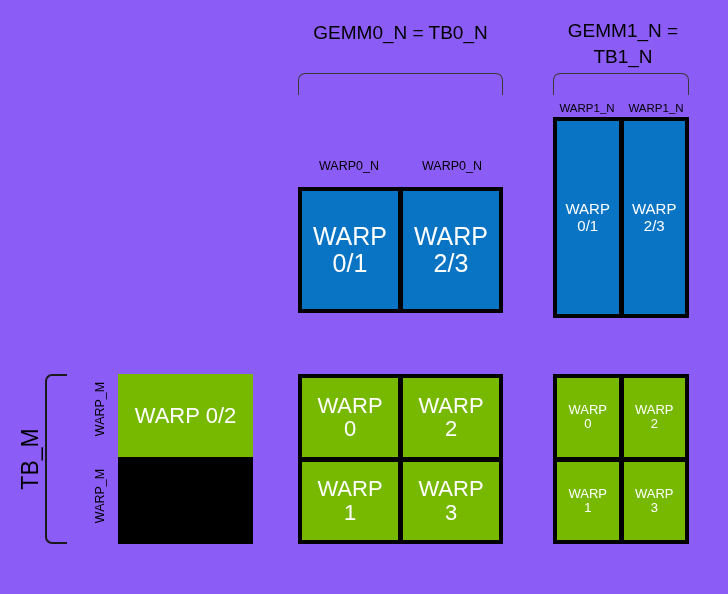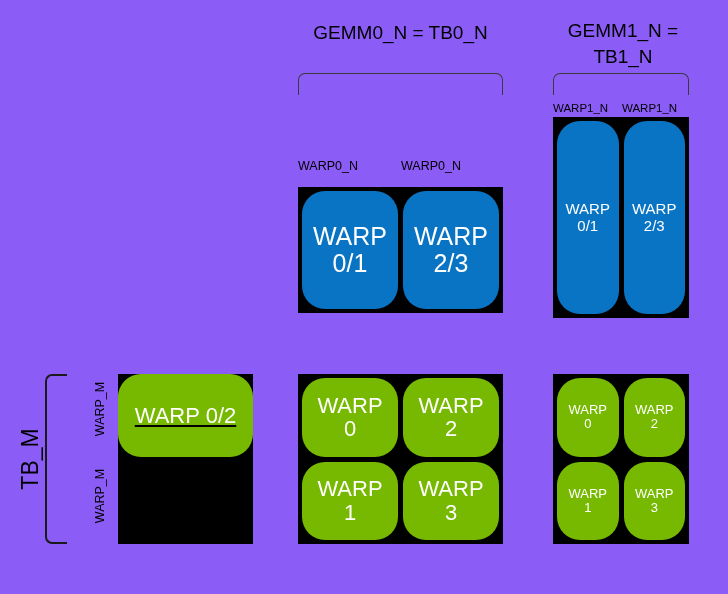--- a/index.html
+++ b/index.html
@@ -40,20 +40,21 @@
     border-top: 2px solid #1a1a1a;
     border-bottom: 2px solid #1a1a1a;
     border-radius: 7px 0 0 7px;
     box-sizing: border-box;
   }
 
   
   .collabel {
     font-size: 12.5px;
     color: #000000;
+    text-align: center;
     white-space: nowrap;
   }
   .collabel.small { font-size: 11.5px; }
 
   
   .rotlabel {
     font-size: 12.5px;
     color: #000000;
     white-space: nowrap;
     transform: rotate(-90deg);
@@ -84,33 +85,31 @@
     background: #000000;
     gap: 5px;
     padding: 4px;
   }
   .grid2x1 {
     box-sizing: border-box;
     display: grid;
     grid-template-rows: 1fr 1fr;
     background: #000000;
     gap: 4px;
-    text-decoration: underline;
   }
 
   .cell {
     display: flex;
     align-items: center;
     justify-content: center;
     text-align: center;
     color: #ffffff;
     white-space: pre-line;
     line-height: 1.08;
     box-sizing: border-box;
-    border-radius: 23px;
   }
   .blue { background: #0a74c4; }
   .green { background: #76b900; }
 
   .cell.lg { font-size: 25px; }
   .cell.md { font-size: 22px; }
   .cell.sm { font-size: 15px; }
   .cell.xs { font-size: 13px; }
 </style>
 </head>

